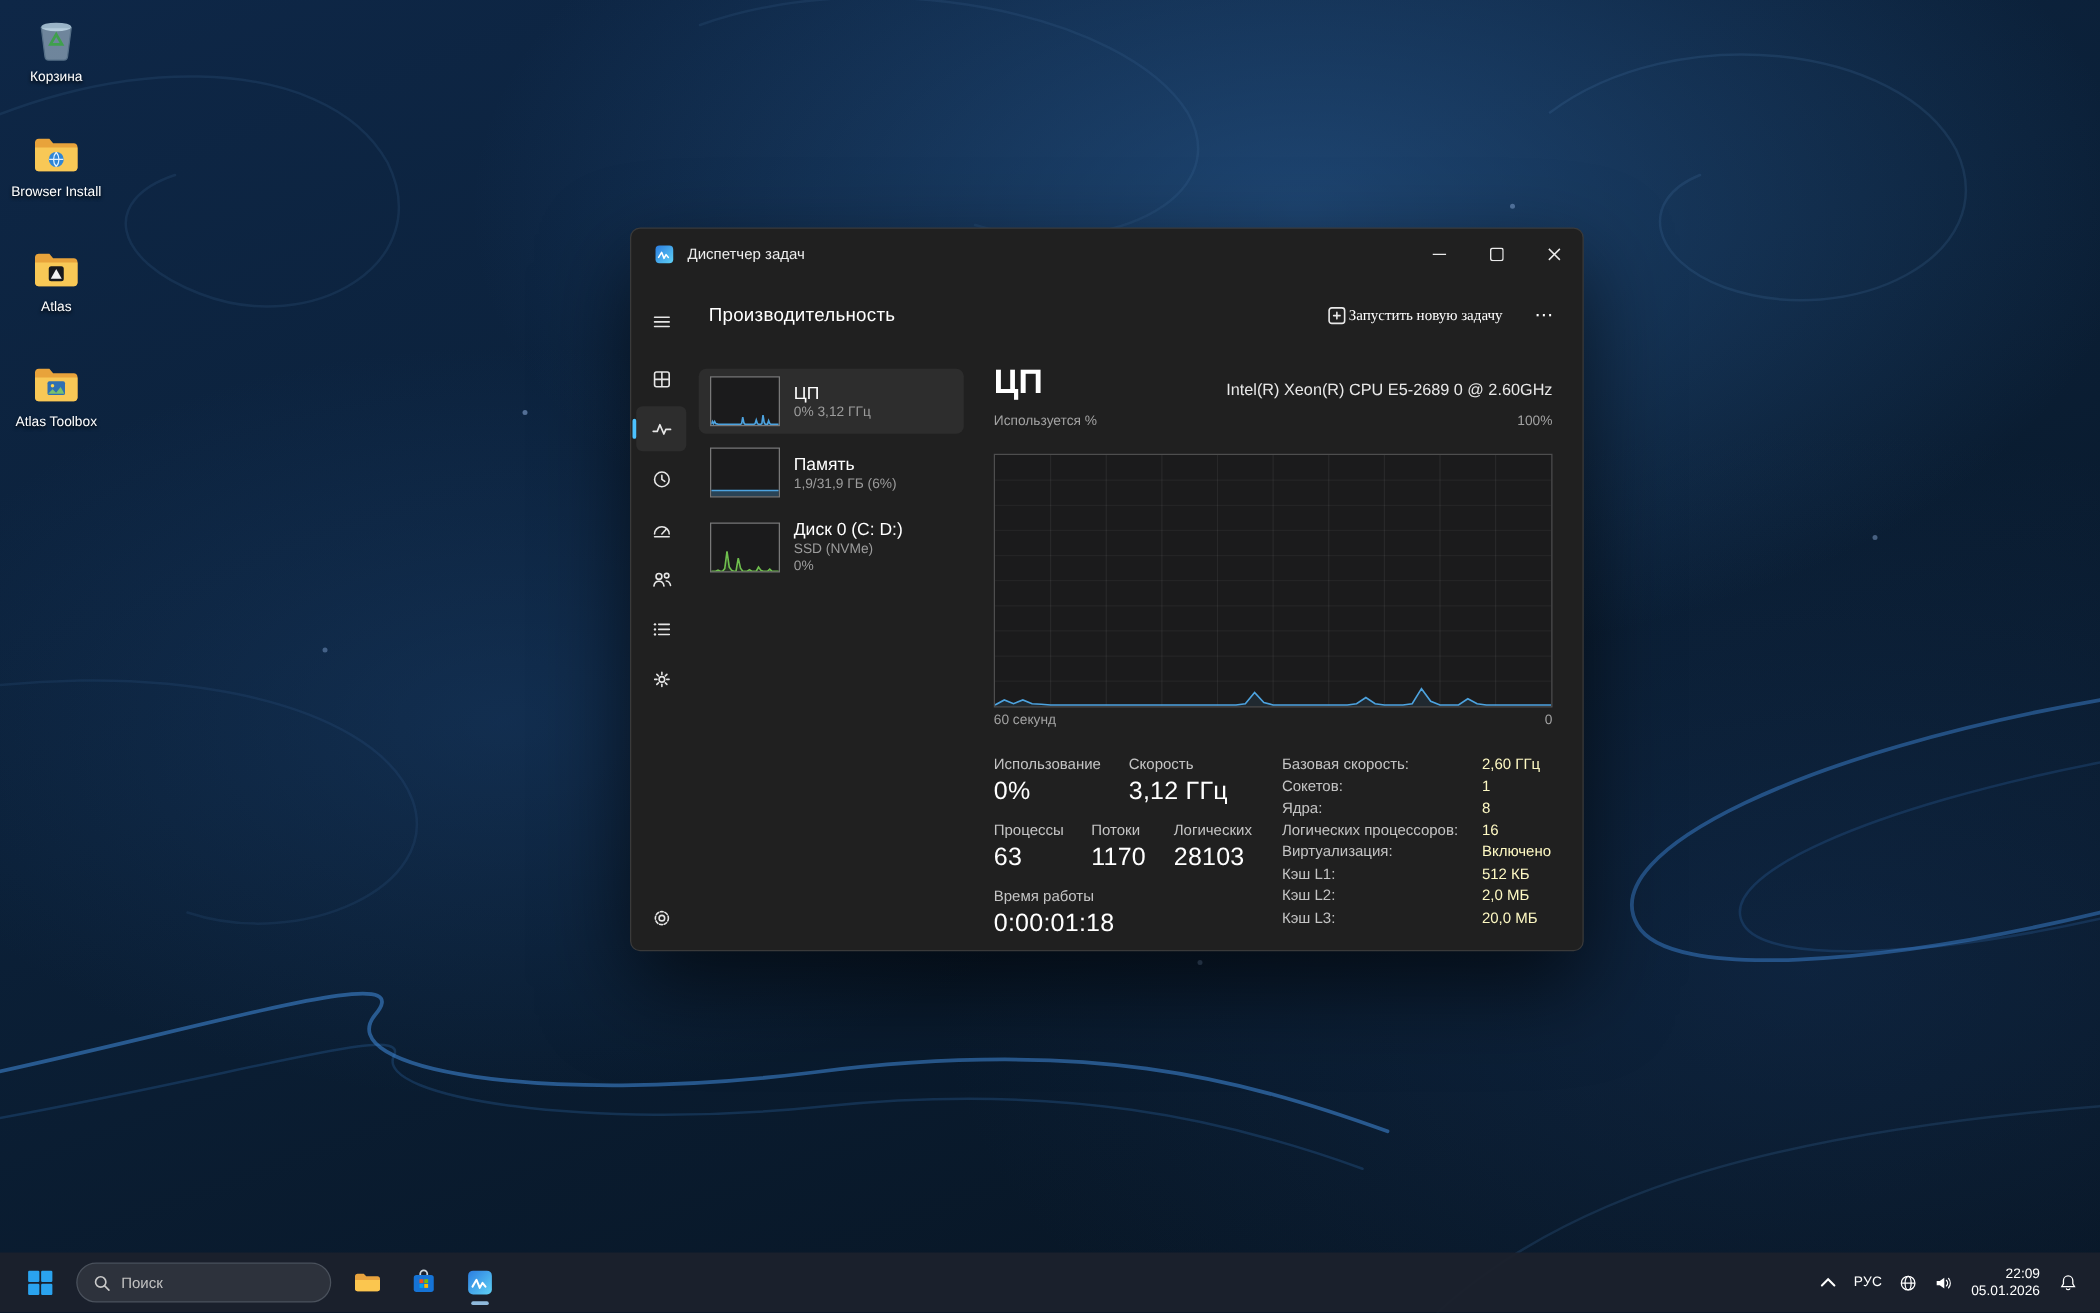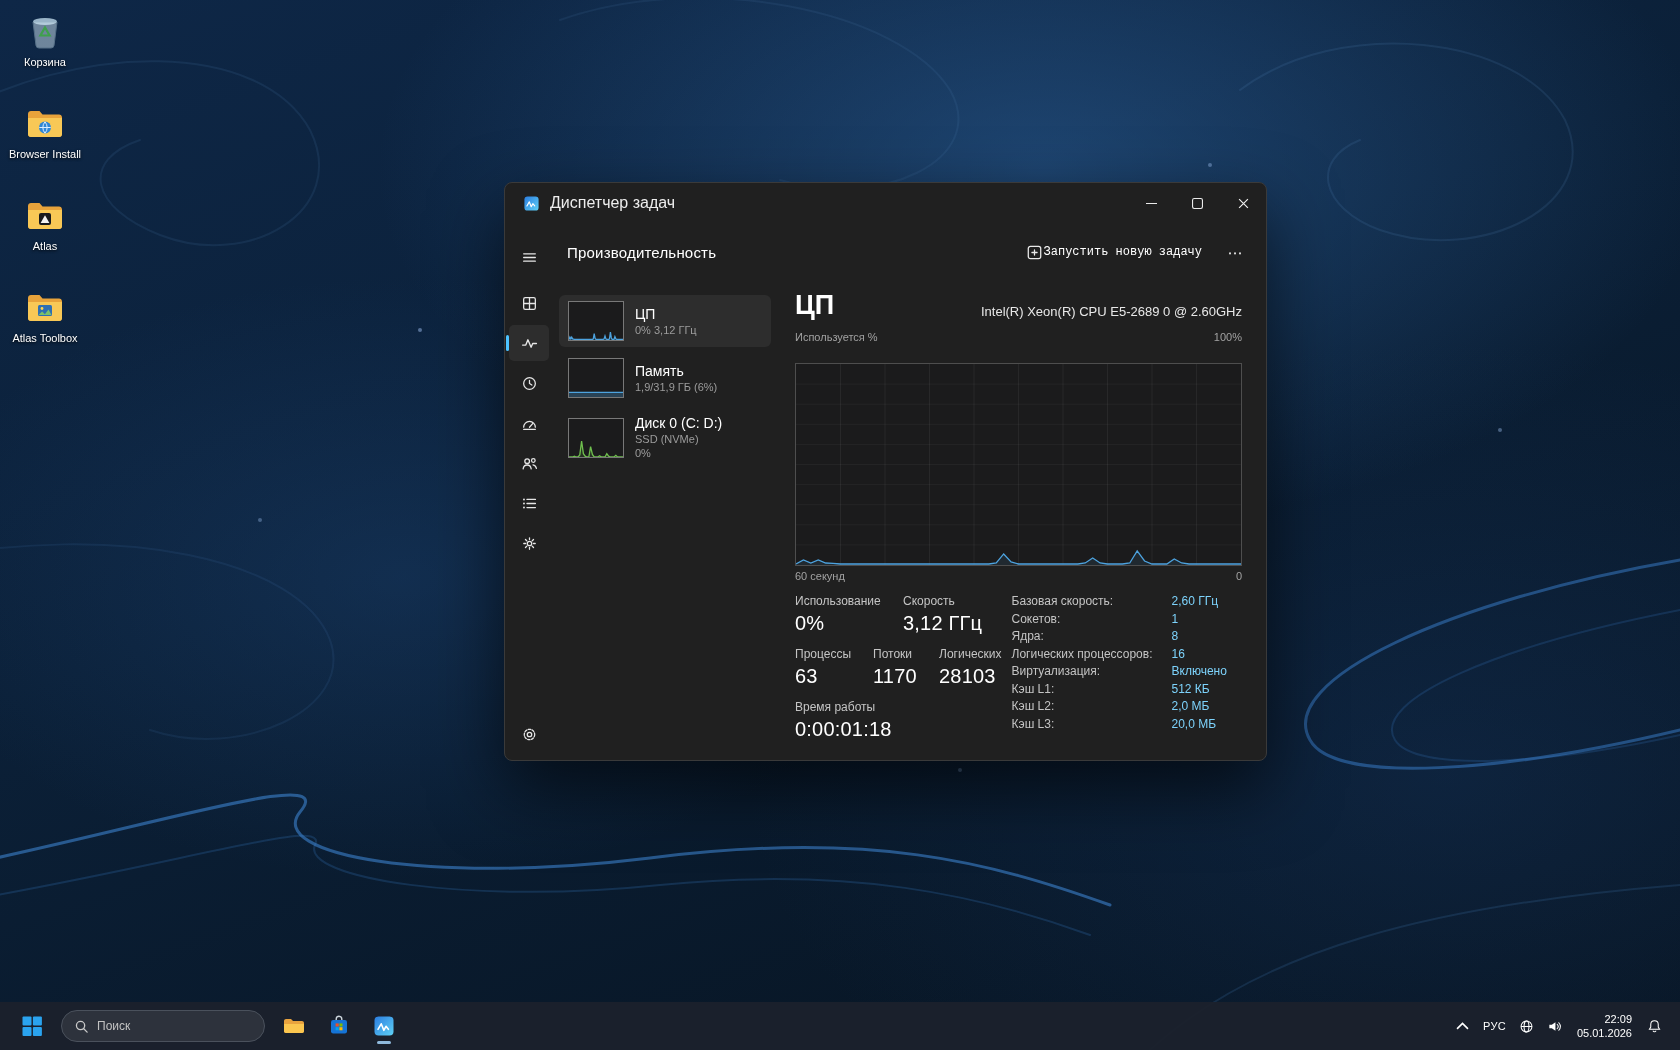--- a/index.html
+++ b/index.html
@@ -23,41 +23,41 @@
   .dicon-label{font-size:11px;color:#fff;text-align:center;line-height:13px;max-width:86px;
     text-shadow:0 1px 3px rgba(0,0,0,.95)}
 
   
   .tm-window{position:absolute;left:504px;top:182px;width:763px;height:579px;background:#202020;
     border:1px solid #3a3a3a;border-radius:8px;box-shadow:0 28px 70px rgba(0,0,0,.62);
     color:#fff;display:flex;flex-direction:column;overflow:hidden}
   .titlebar{height:40px;flex:0 0 40px;display:flex;align-items:center;padding-left:18px;gap:10px}
   .tm-logo{width:17px;height:17px}
   .tm-logo svg{width:100%;height:100%;display:block}
-  .tm-title{font-size:16px;color:#ededed}
+  .tm-title{font-size:12px;color:#ededed}
   .win-controls{margin-left:auto;display:flex;height:100%}
   .win-btn{width:46px;height:100%;display:flex;align-items:center;justify-content:center;
     background:transparent;border:0;color:#eaeaea}
 
   .tm-body{flex:1;display:flex;min-height:0}
   .rail{width:48px;flex:0 0 48px;display:flex;flex-direction:column;align-items:center;padding:14px 0 6px}
   .rail-btn{position:relative;width:40px;height:36px;margin:2px 0;border:0;background:transparent;color:#e6e6e6;
     display:flex;align-items:center;justify-content:center;border-radius:5px}
   .rail-btn svg{width:17px;height:17px}
   .rail-btn.active{background:#2d2d2d}
   .rail-btn.active::before{content:"";position:absolute;left:-3px;top:10px;width:3px;height:16px;border-radius:2px;background:#4cc2ff}
   .rail-spacer{height:6px}
   .rail-bottom{margin-top:auto}
 
   .main{flex:1;display:flex;flex-direction:column;min-width:0}
   .main-header{height:58px;flex:0 0 58px;display:flex;align-items:center;padding:0 16px 0 14px}
   .page-title{font-size:15px;font-weight:400;letter-spacing:.2px}
   .header-actions{margin-left:auto;display:flex;align-items:center;gap:8px}
   .run-task-btn{display:flex;align-items:center;gap:2px;background:transparent;border:0;color:#fff;
-    font-size:12px;padding:7px 10px;border-radius:5px;font-family:Liberation Mono, monospace}
+    font-size:12px;padding:7px 10px;border-radius:5px;font-family:Liberation Serif, serif}
   .run-task-btn svg{width:15px;height:15px}
   .more-btn{background:transparent;border:0;color:#fff;font-size:15px;width:30px;height:28px;border-radius:5px;line-height:1}
 
   .main-content{flex:1;display:flex;min-height:0;padding:10px 24px 16px 6px;gap:24px}
   .perf-list{width:212px;flex:0 0 212px;display:flex;flex-direction:column;gap:5px;padding-top:4px}
   .perf-item{display:flex;gap:11px;padding:6px 9px;border-radius:6px;align-items:center}
   .perf-item.selected{background:#2d2d2d}
   .mini{width:56px;height:40px;flex:0 0 56px;border:1px solid #787878;background:#1b1b1c}
   .mini svg{width:100%;height:100%;display:block}
   .pi-name{font-size:14px;line-height:17px}
@@ -65,32 +65,32 @@
 
   .perf-detail{flex:1;display:flex;flex-direction:column;min-width:0}
   .detail-top{display:flex;align-items:flex-end;justify-content:space-between;margin:0 0 12px}
   .detail-title{font-size:27px;font-weight:600;line-height:1.05}
   .detail-sub{font-size:13px;color:#e8e8e8}
   .axis-row{display:flex;justify-content:space-between;font-size:11px;color:#a2a2a2;margin-bottom:20px}
   .axis-row.bottom{margin:4px 0 0}
   .graph-box{height:203px;border:1px solid #4e4e4e;background:#1b1b1c;position:relative}
   .graph-box svg{position:absolute;inset:0;width:100%;height:100%}
 
-  .stats{display:flex;gap:10px;margin-top:12px;flex:1;min-height:0}
+  .stats{display:flex;gap:24px;margin-top:22px;flex:1;min-height:0}
   .stats-left{flex:1;display:flex;flex-direction:column;gap:12px}
   .s-row{display:flex}
   .s-row1 .sb1{width:108px}
   .s-row2 .sb1{width:78px}
   .s-row2 .sb2{width:66px}
   .s-label{font-size:12px;color:#c4c4c4}
   .s-value{font-size:20px;color:#fff;margin-top:4px;letter-spacing:.2px}
   .stats-right{width:232px;flex:0 0 232px;display:flex;flex-direction:column;gap:4px;padding-top:1px}
   .info-row{display:flex;font-size:12px;line-height:13.5px}
   .info-label{width:160px;color:#c4c4c4;flex:0 0 160px}
-  .info-value{color:#7dd3fc;white-space:nowrap}
+  .info-value{color:#fef9c3;white-space:nowrap}
 
   
   .taskbar{position:absolute;left:0;right:0;bottom:0;height:48px;background:rgba(27,33,44,.95);
     display:flex;align-items:center;padding:0 12px;gap:5px}
   .tb-btn{width:40px;height:40px;display:flex;align-items:center;justify-content:center;
     background:transparent;border:0;border-radius:5px;position:relative}
   .tb-btn svg{width:24px;height:24px}
   .tb-btn .ind{position:absolute;bottom:2px;left:50%;transform:translateX(-50%);width:0;height:3px;border-radius:2px;background:#8fb9dc}
   .tb-btn.active .ind{width:14px}
   .search{width:204px;height:32px;border-radius:16px;background:#2d323c;border:1px solid #4a515c;

